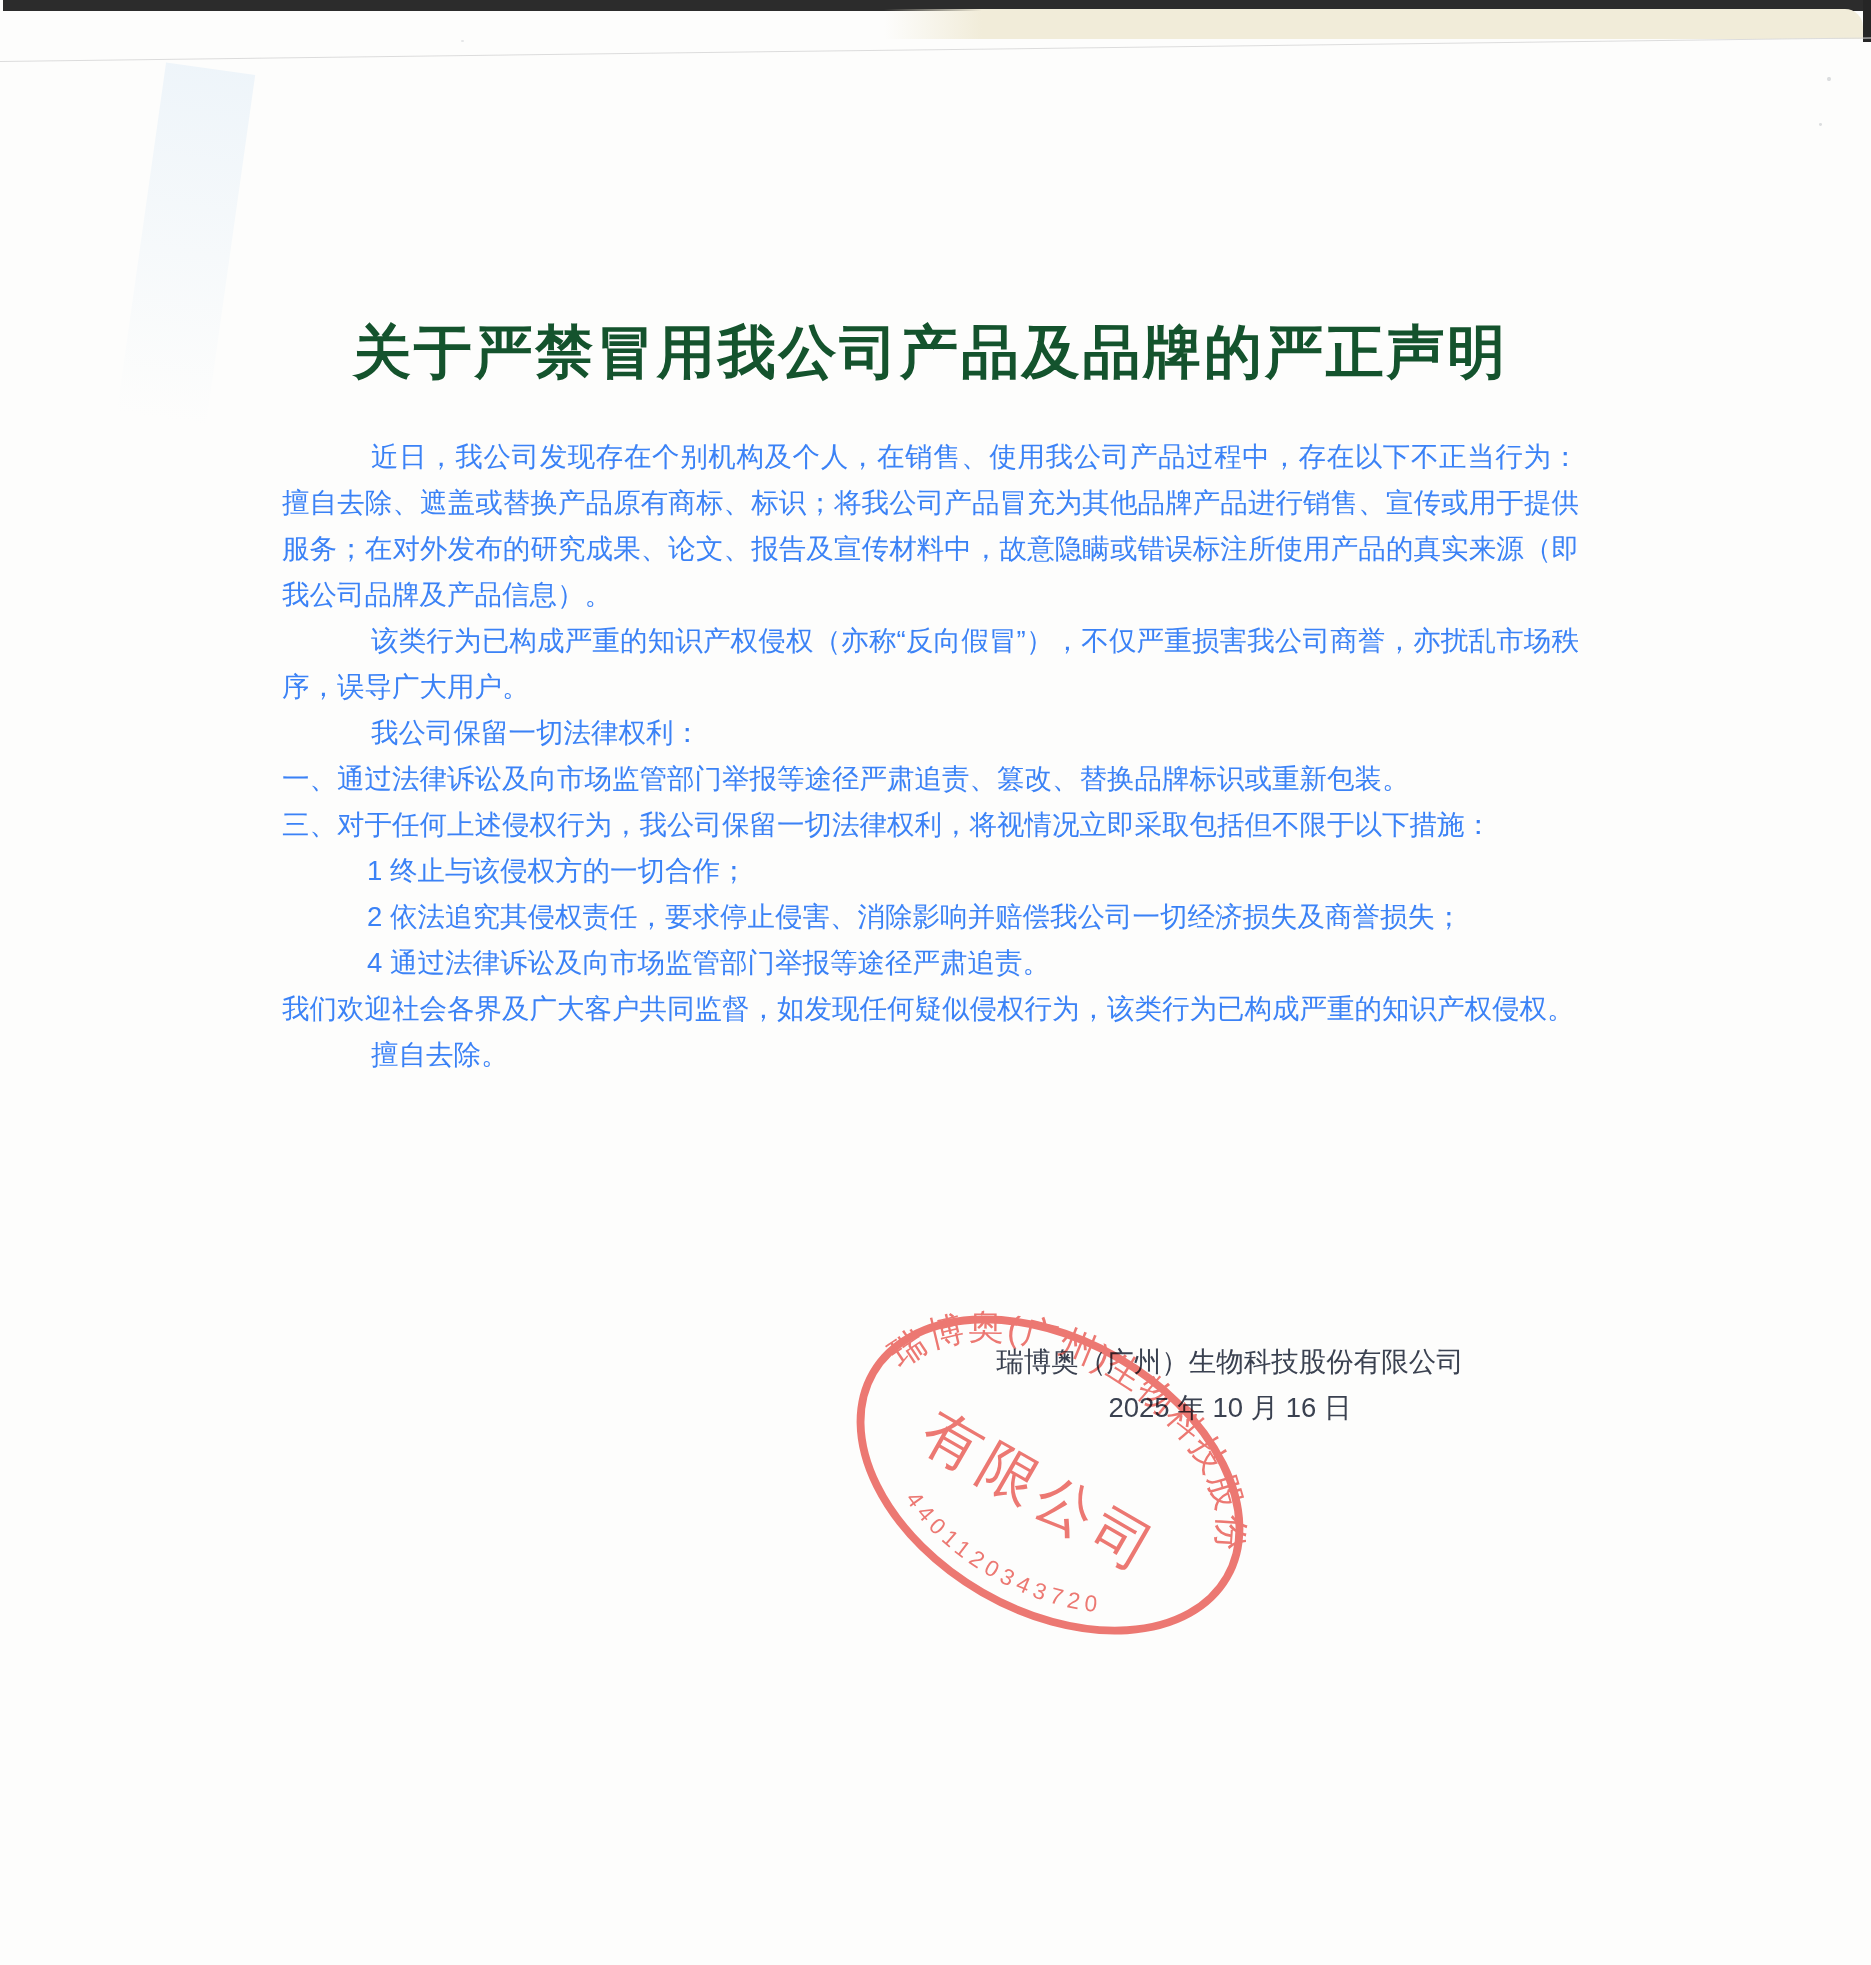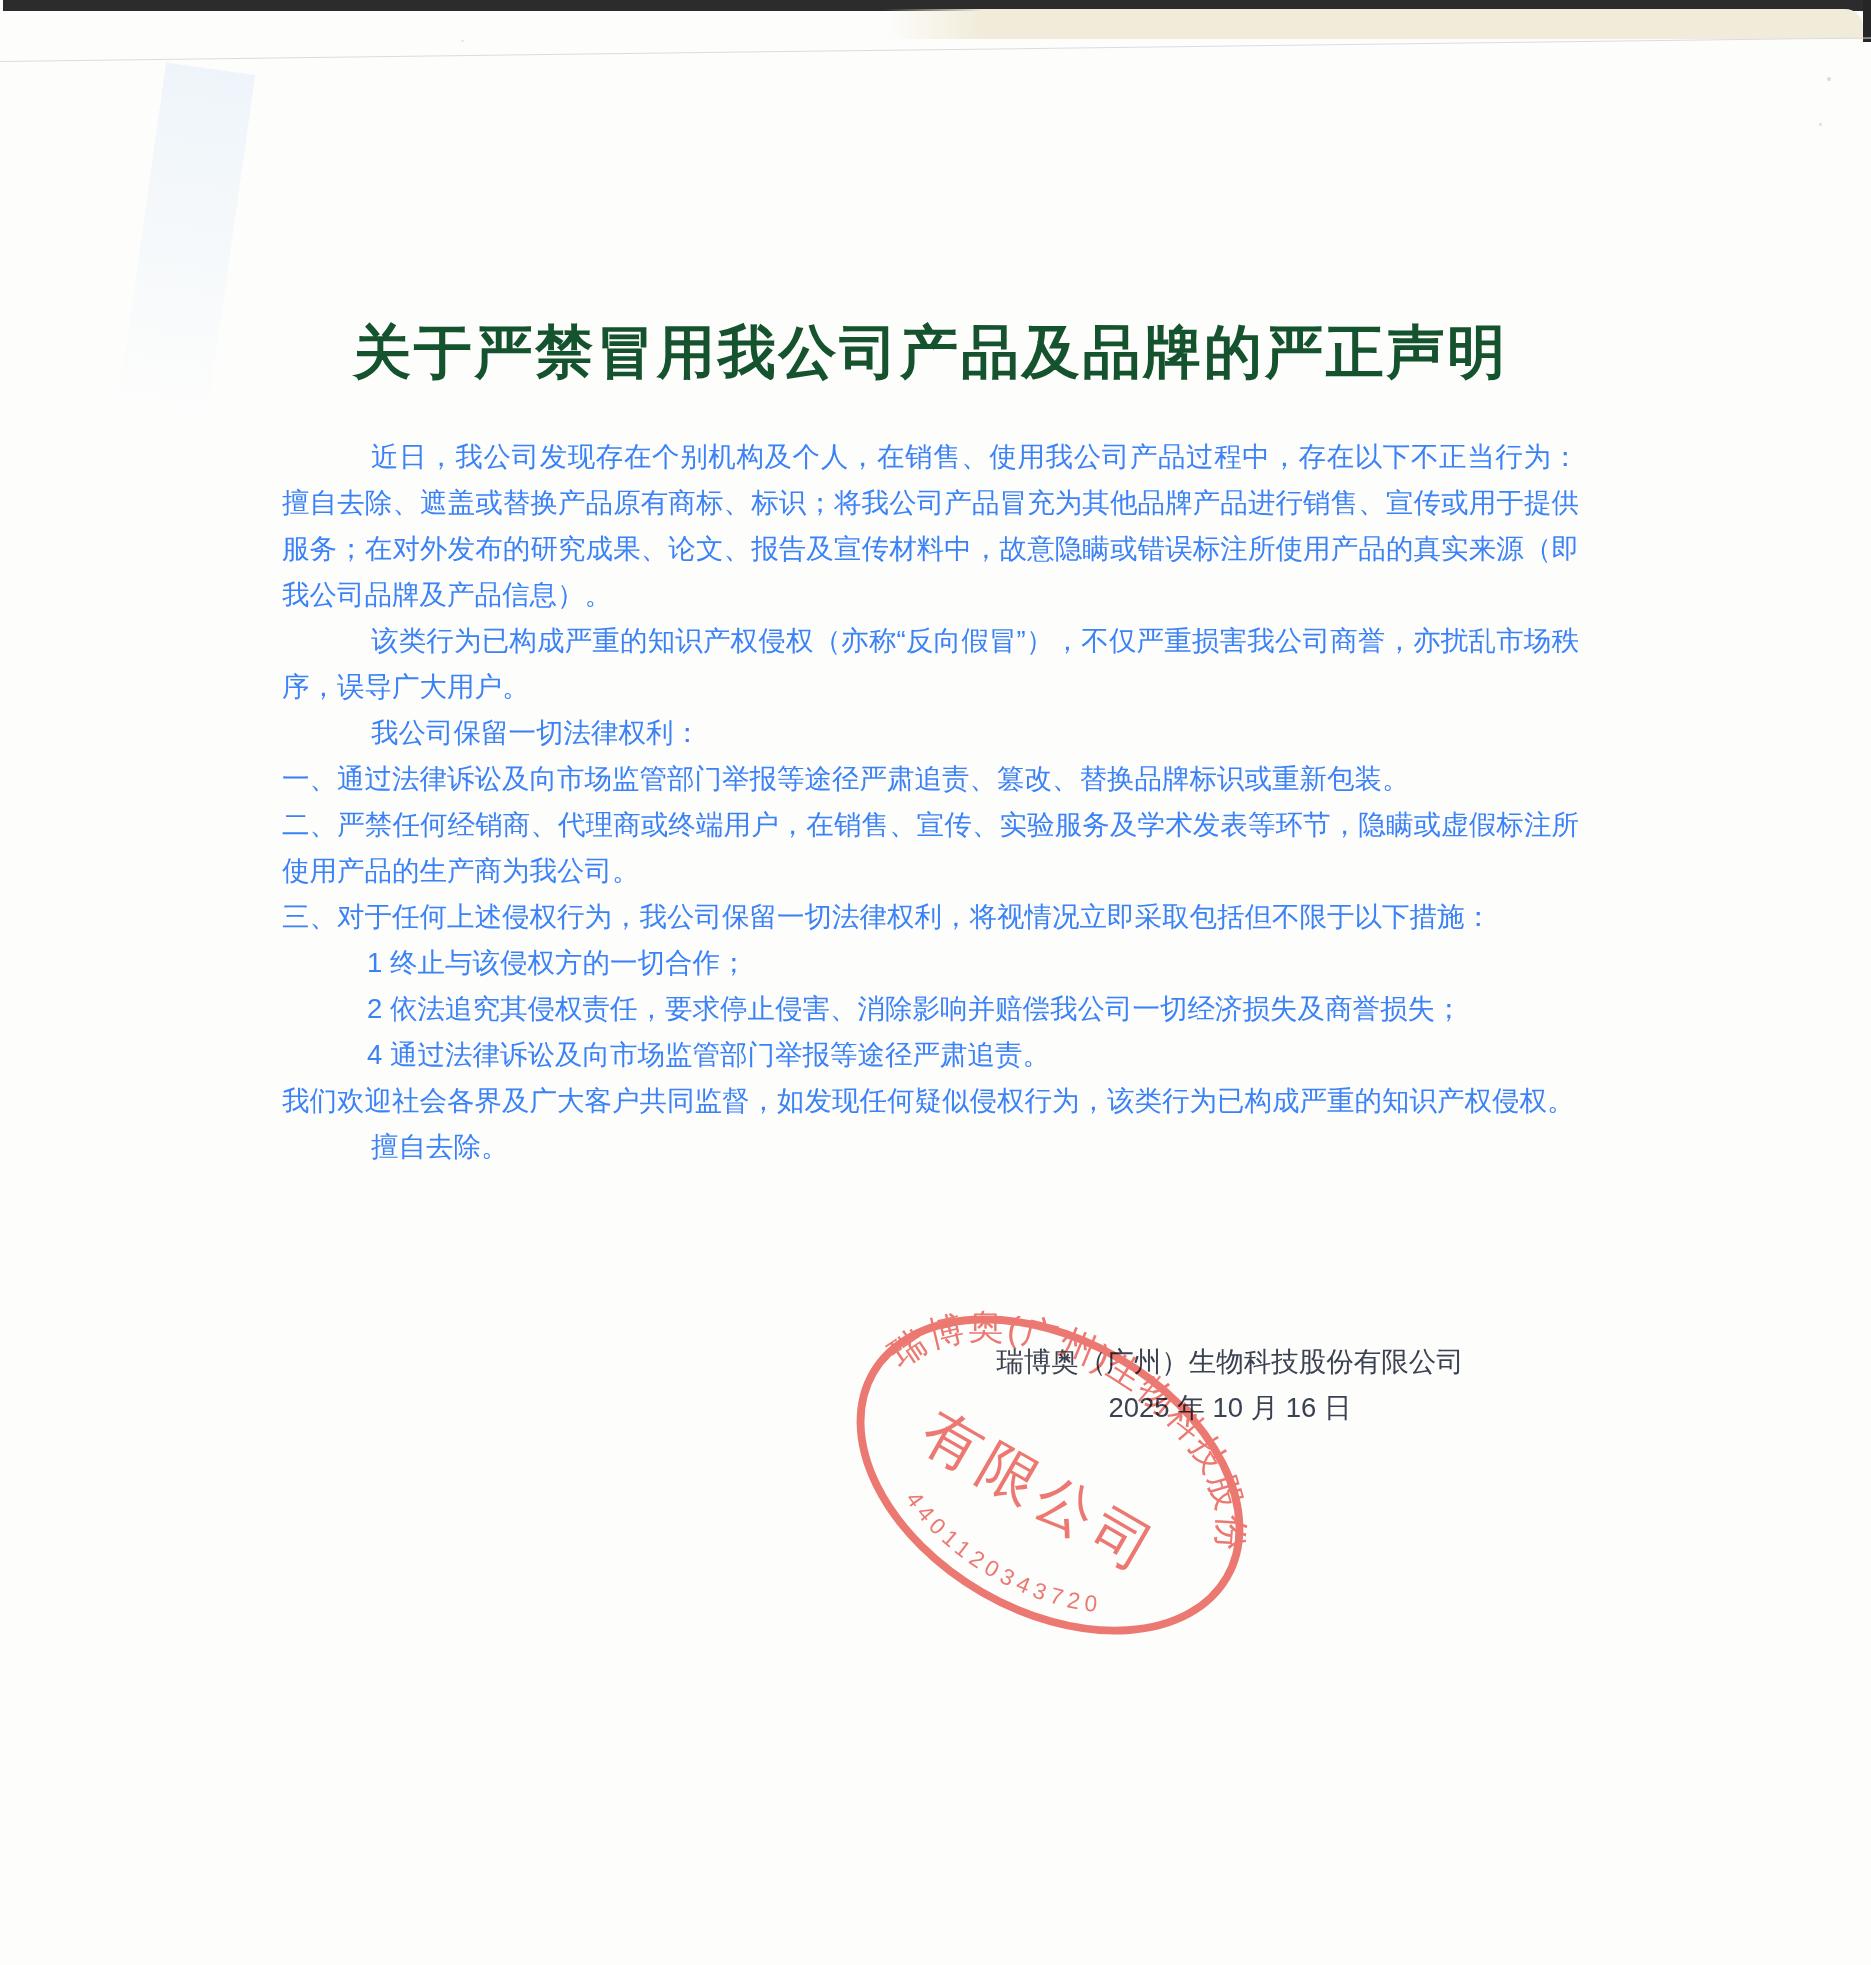--- a/index.html
+++ b/index.html
@@ -68,21 +68,20 @@
   <div class="speck s2"></div>
   <div class="speck s3"></div>
 
   <div class="doc-title">关于严禁冒用我公司产品及品牌的严正声明</div>
 
   <div class="doc-body">
       <p class="indent">近日，我公司发现存在个别机构及个人，在销售、使用我公司产品过程中，存在以下不正当行为：擅自去除、遮盖或替换产品原有商标、标识；将我公司产品冒充为其他品牌产品进行销售、宣传或用于提供服务；在对外发布的研究成果、论文、报告及宣传材料中，故意隐瞒或错误标注所使用产品的真实来源（即我公司品牌及产品信息）。</p>
       <p class="indent">该类行为已构成严重的知识产权侵权（亦称“反向假冒”），不仅严重损害我公司商誉，亦扰乱市场秩序，误导广大用户。</p>
       <p class="indent">我公司保留一切法律权利：</p>
       <p class="flush">一、通过法律诉讼及向市场监管部门举报等途径严肃追责、篡改、替换品牌标识或重新包装。</p>
-      <p class="flush">二、严禁任何经销商、代理商或终端用户，在销售、宣传、实验服务及学术发表等环节，隐瞒或虚假标注所使用产品的生产商为我公司。</p>
       <p class="flush">三、对于任何上述侵权行为，我公司保留一切法律权利，将视情况立即采取包括但不限于以下措施：</p>
       <p class="item">1  终止与该侵权方的一切合作；</p>
       <p class="item">2  依法追究其侵权责任，要求停止侵害、消除影响并赔偿我公司一切经济损失及商誉损失；</p>
       <p class="item">4  通过法律诉讼及向市场监管部门举报等途径严肃追责。</p>
       <p class="flush">我们欢迎社会各界及广大客户共同监督，如发现任何疑似侵权行为，该类行为已构成严重的知识产权侵权。</p>
       <p class="indent">擅自去除。</p>
     </div>
 
   <div class="signature">
     <div class="sig-line">瑞博奥（广州）生物科技股份有限公司</div>

